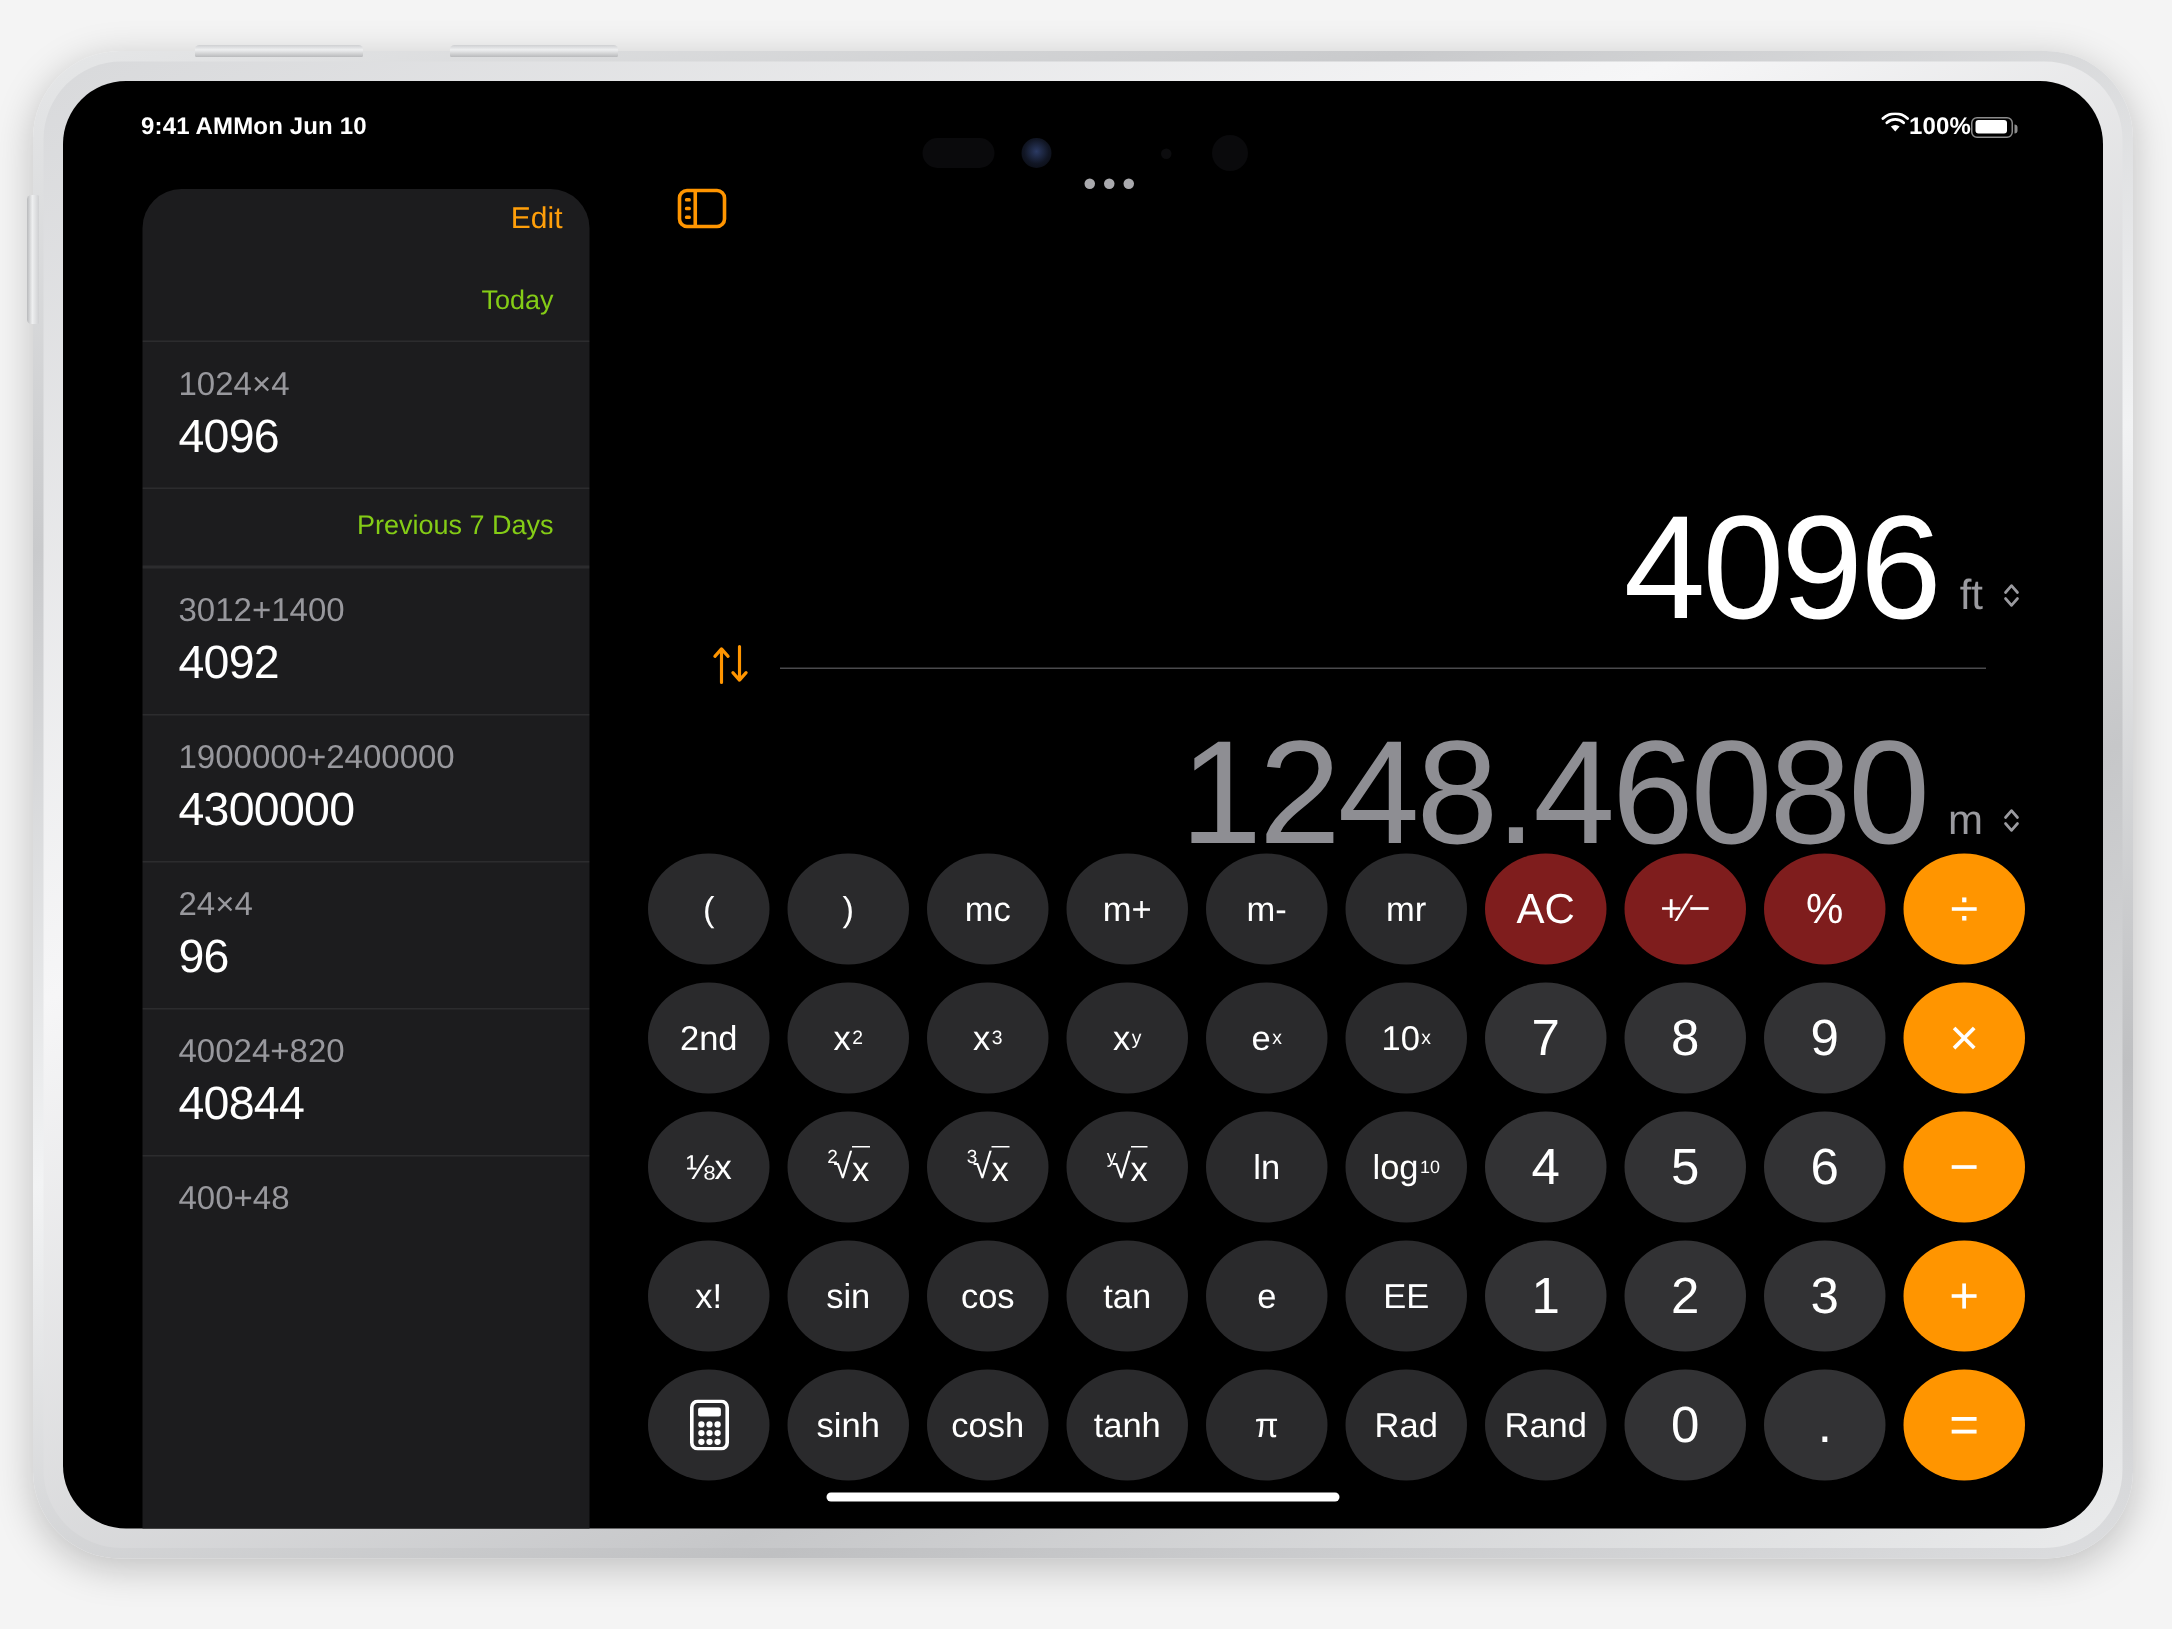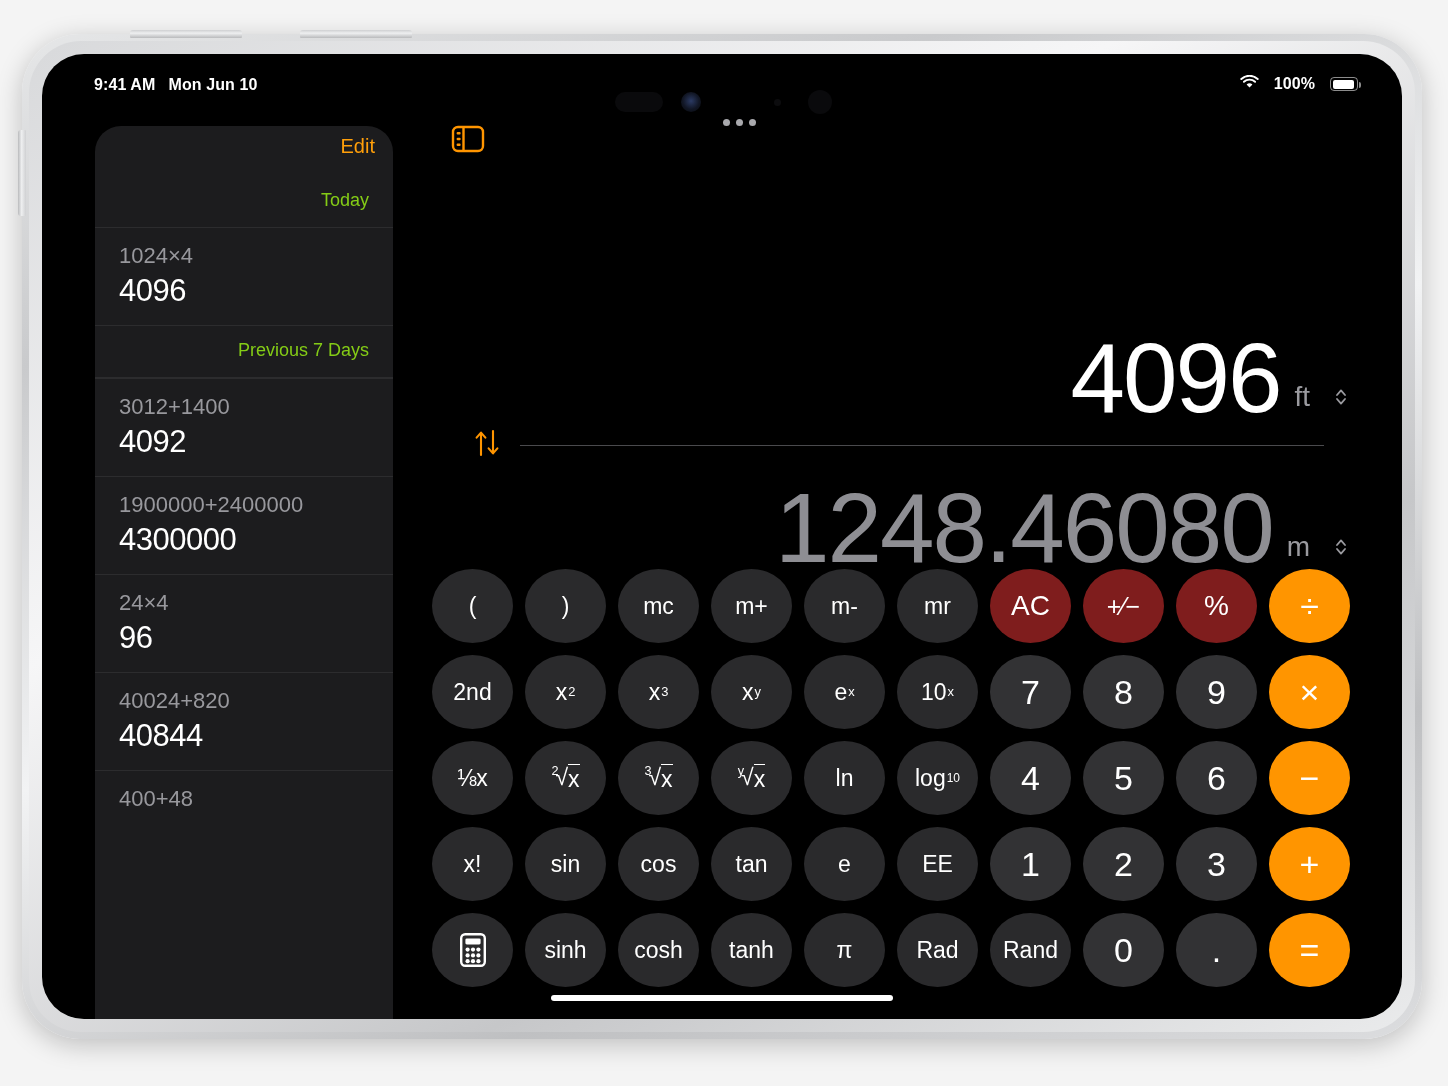--- a/index.html
+++ b/index.html
@@ -70,30 +70,29 @@
     font-size: 16px;
     font-weight: bold;
     letter-spacing: 0.1px;
   }
   #status-left {
     position: absolute;
     left: 52px;
     top: 22px;
     display: flex;
     align-items: baseline;
-    gap: 13px;
     white-space: nowrap;
   }
   #status-right {
     position: absolute;
-    right: 44px;
+    right: 60px;
     top: 21px;
     display: flex;
     align-items: center;
-    gap: 15px;
+    gap: 0;
   }
   .battery-shell {
     position: relative;
     width: 28px;
     height: 14px;
     border-radius: 4px;
     border: 1.6px solid rgba(255,255,255,0.55);
     box-sizing: border-box;
     display: inline-block;
   }
@@ -240,21 +239,21 @@
     font-weight: 300;
     letter-spacing: -2px;
     line-height: 1.0;
     white-space: nowrap;
   }
   #value-top { color: #ffffff; }
   #value-bottom { color: #8e8e93; }
   .unit-wrap {
     display: flex;
     align-items: center;
-    gap: 24px;
+    gap: 12px;
     padding-bottom: 14px;
     cursor: pointer;
   }
   .unit-label {
     color: #9a9a9f;
     font-size: 28px;
   }
   .chev {
     display: flex;
     flex-direction: column;

